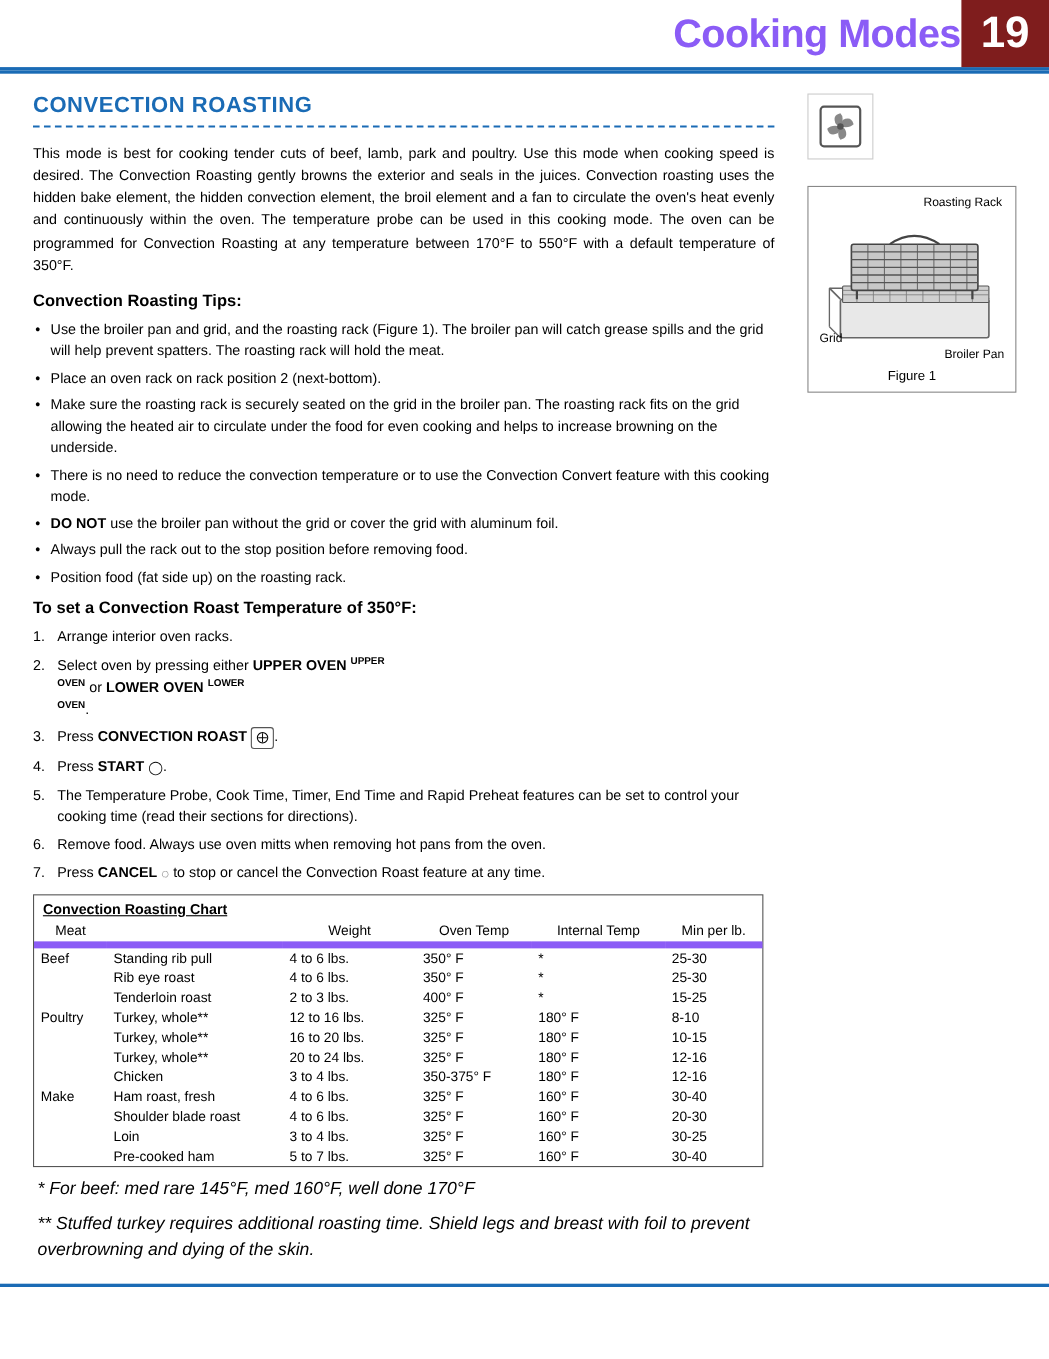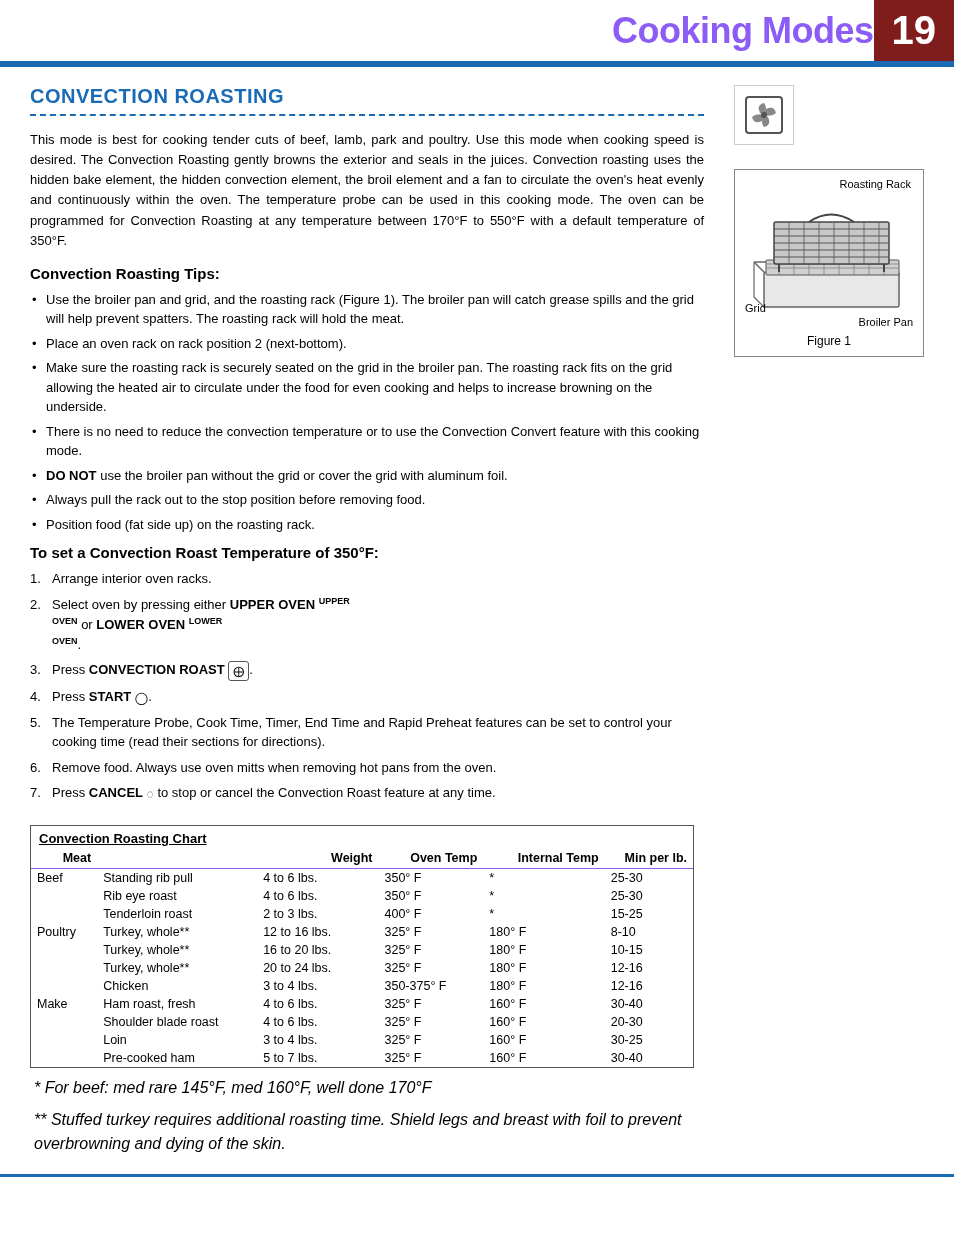--- a/index.html
+++ b/index.html
@@ -163,43 +163,43 @@
     }
 
     
     .rack-illustration {
       display: block;
       margin: 0 auto;
     }
 
     
     .chart-section {
-      margin: 22px 0 0 0;
+      margin: 10px 0 0 0;
       padding: 0 10px 0 0;
     }
     .chart-table {
       width: 100%;
       border-collapse: collapse;
       font-size: 12.5px;
     }
     .chart-table-wrapper {
       border: 1.5px solid #555;
       padding: 0;
     }
     .chart-title {
       font-weight: bold;
       text-decoration: underline;
       padding: 5px 8px 2px 8px;
       font-size: 13px;
     }
     .chart-table th {
-      font-weight: bold;
+      font-weight: normal;
       padding: 3px 6px;
-      text-align: right;
-      border-bottom: 1px solid #8b5cf6;
+      text-align: center;
+      border-bottom: 6px solid #8b5cf6;
       font-size: 12.5px;
     }
     .chart-table td {
       padding: 2px 6px;
       vertical-align: top;
     }
     .col-meat-type { width: 60px; }
     .col-cut { width: 145px; }
     .col-weight { width: 110px; }
     .col-oven-temp { width: 95px; }

